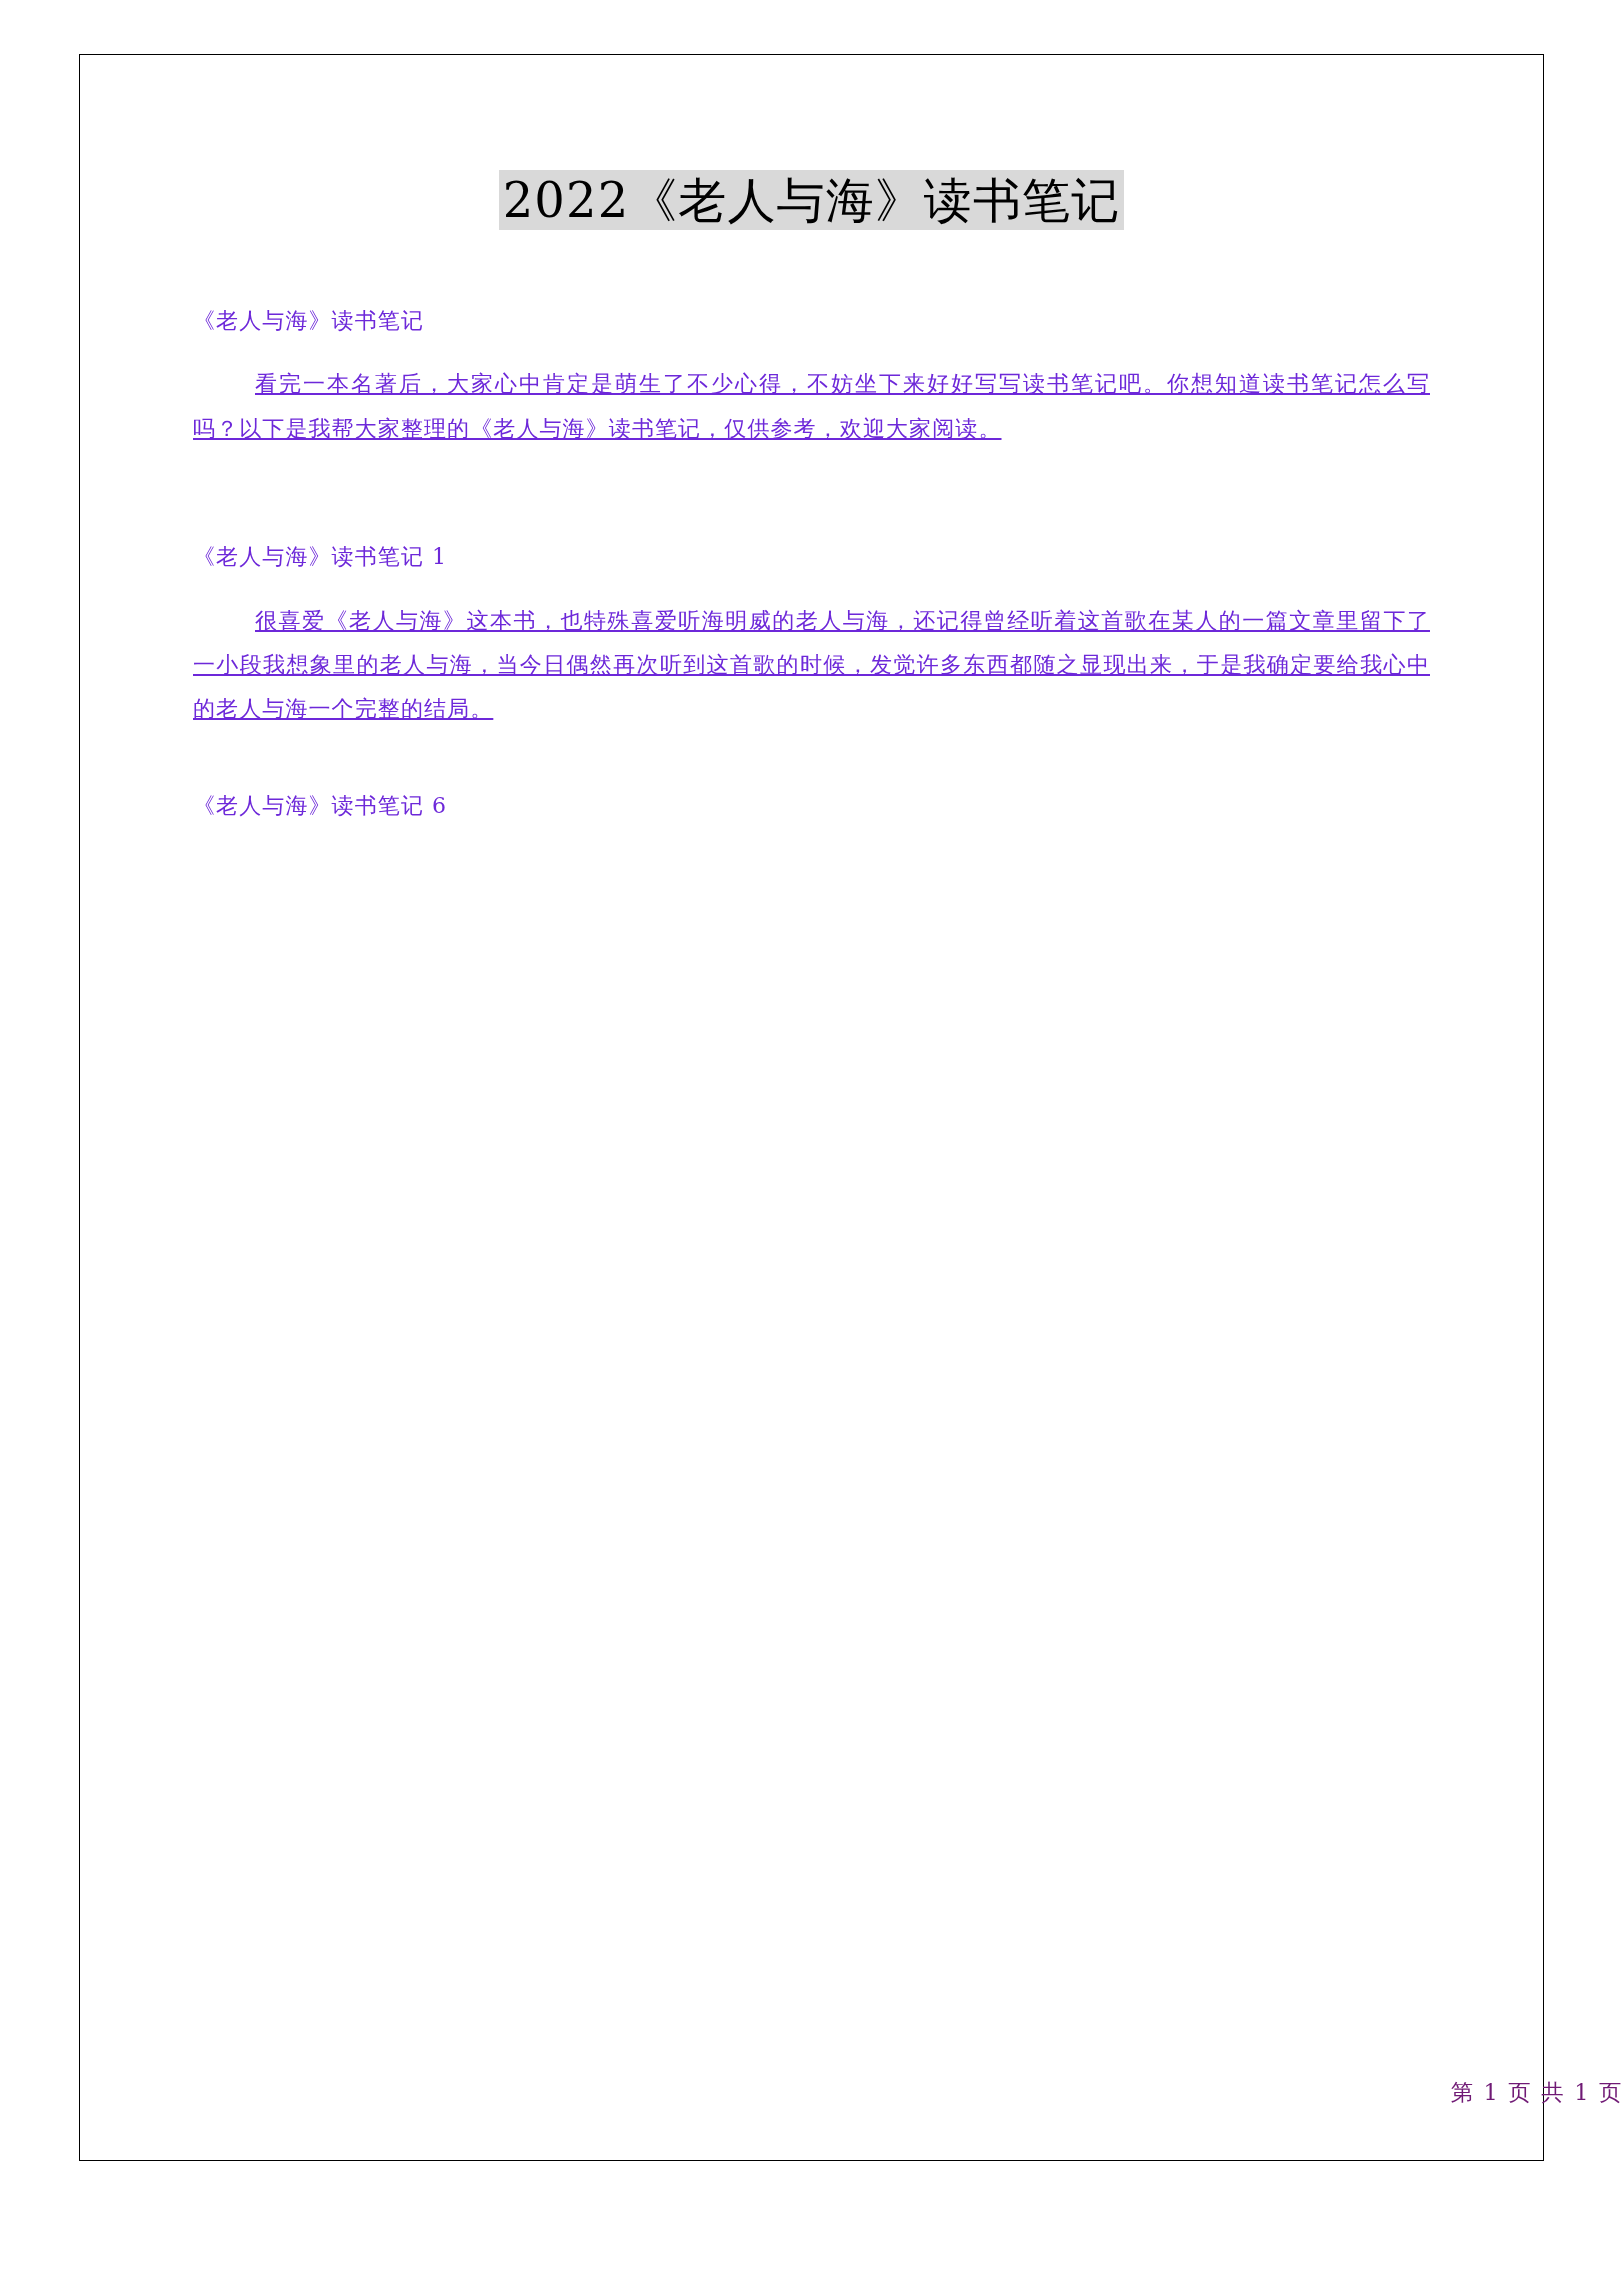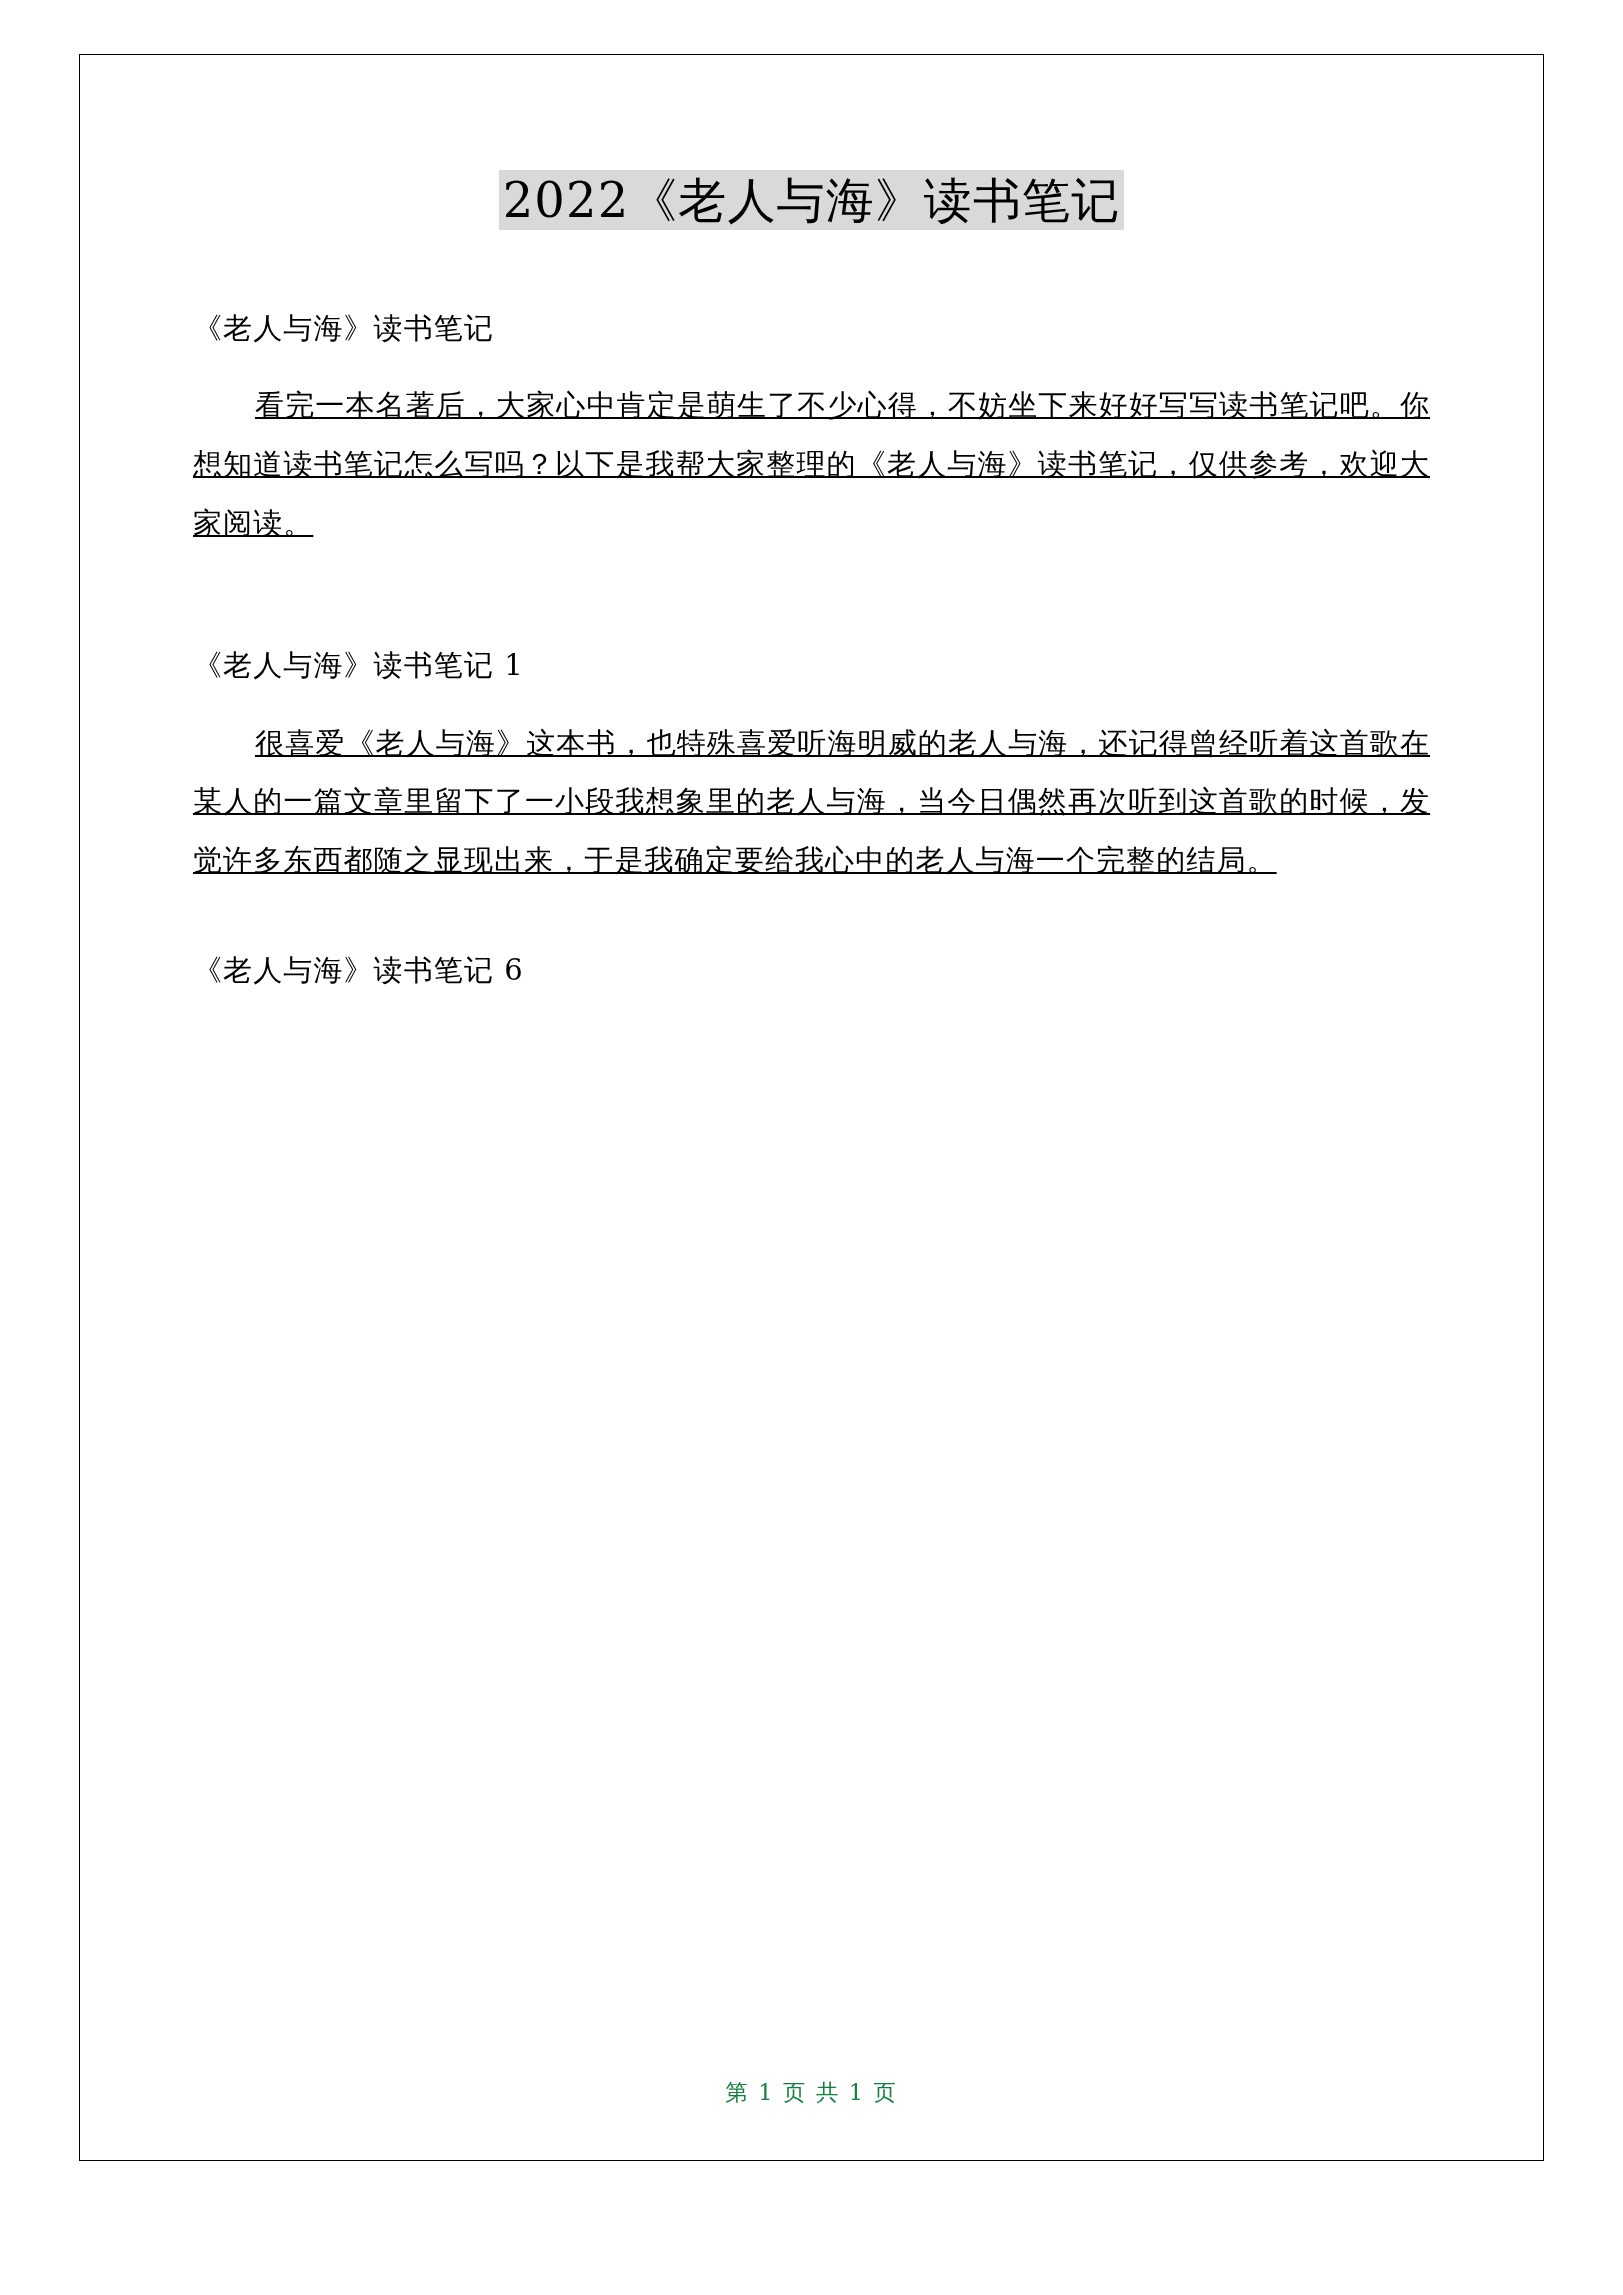--- a/index.html
+++ b/index.html
@@ -39,45 +39,45 @@
     line-height: 1.35;
     letter-spacing: 1.1px;
     font-family: "DejaVu Serif", "Liberation Serif", serif;
     margin: 0 0 0 0;
   }
   .doc-title span.hl {
     background: #d9d9d9;
     padding: 2.2px 3.4px;
   }
   .para {
-    font-size: 29px;
+    font-size: 22px;
     line-height: 2.02;
     letter-spacing: 1.1px;
-    color: #000000;
+    color: #6d28d9;
     margin: 0;
     text-align: justify;
     text-justify: inter-ideograph;
   }
   .para.indent {
     text-indent: 62px;
     text-decoration: underline;
   }
   .gap-xl { height: 66px; }
   .gap-m { height: 33px; }
   .gap-s { height: 19px; }
   .gap-blank { height: 84px; }
   .footer {
     position: absolute;
     left: 0;
     right: 0;
     bottom: 107px;
-    text-align: center;
+    text-align: right;
     font-size: 22.4px;
     letter-spacing: 1.7px;
-    color: #15803d;
+    color: #701a75;
     font-family: "DejaVu Serif", "Liberation Serif", serif;
   }
 </style>
 </head>
 <body>
 
 <div class="page">
   <div class="page-border"></div>
 
   <div class="content">

